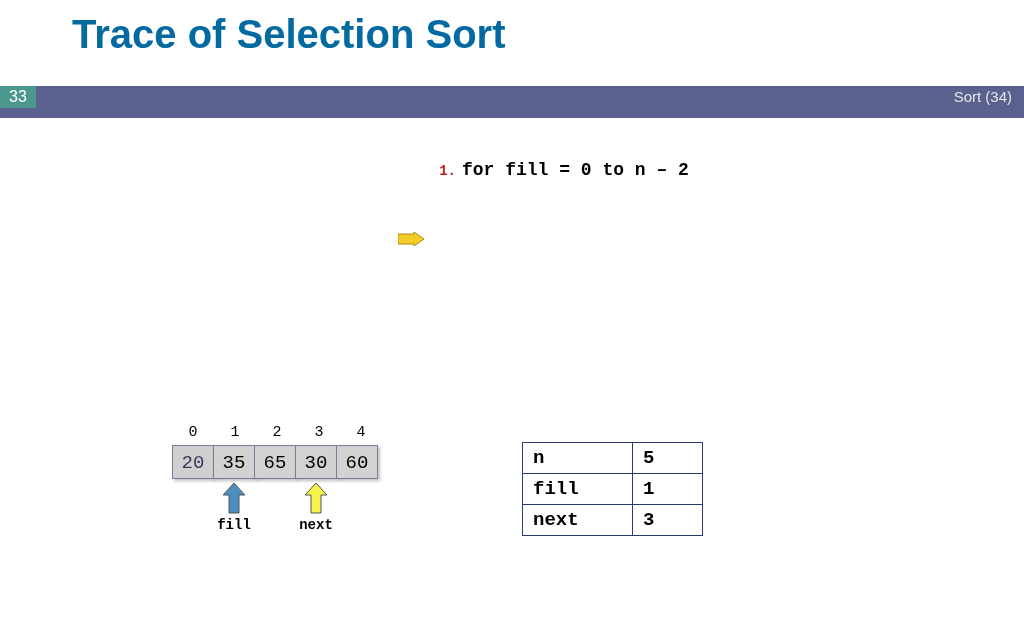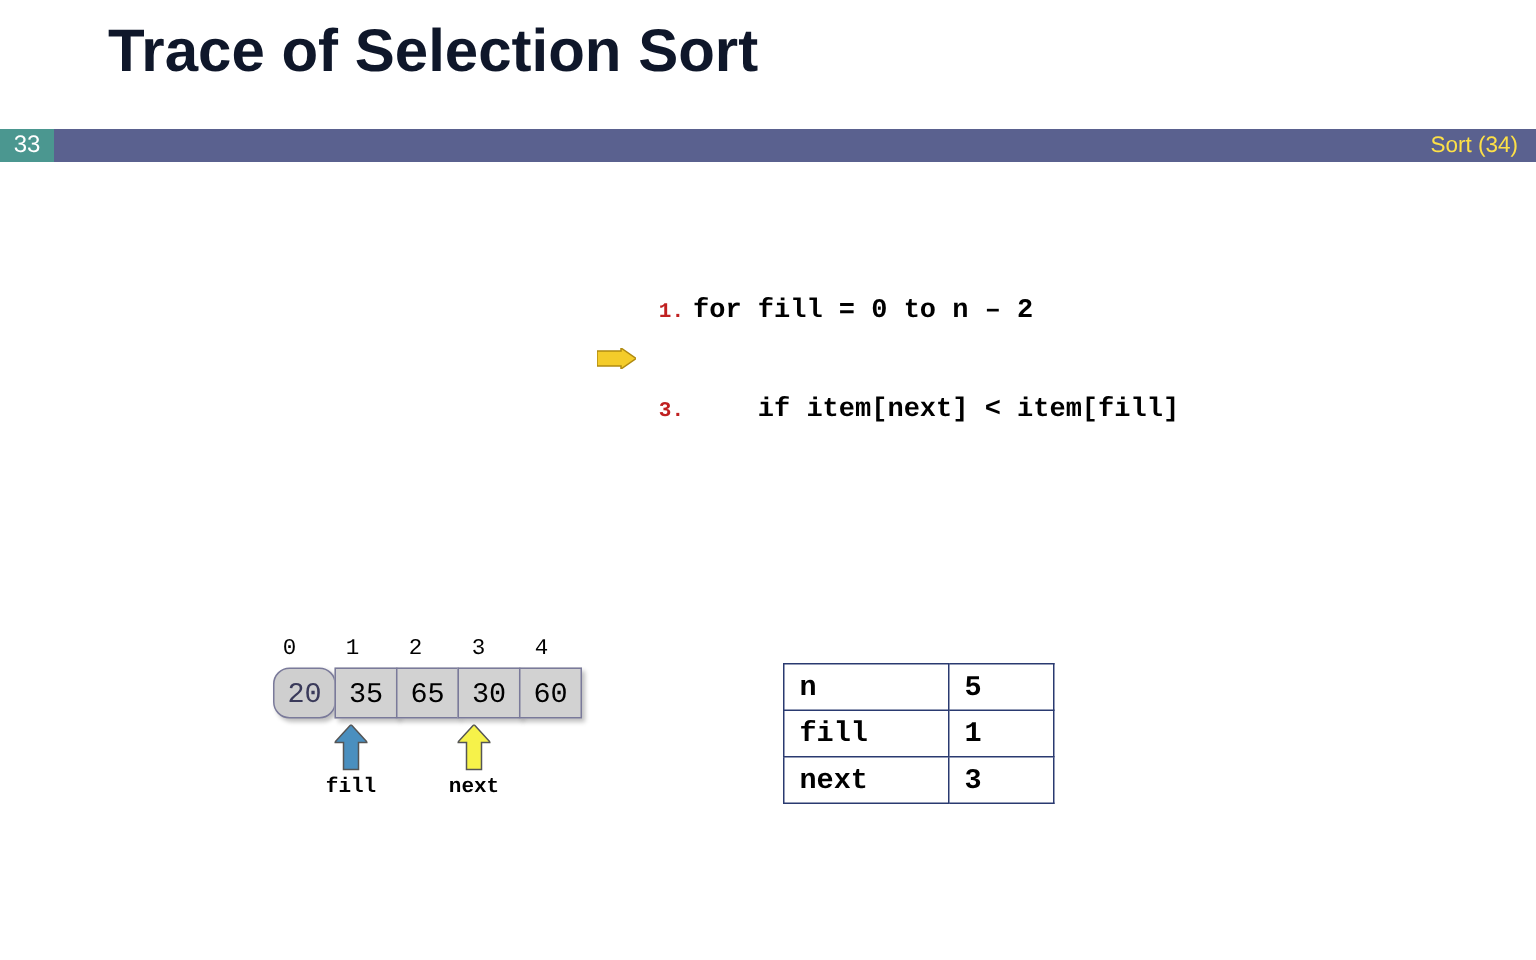--- a/index.html
+++ b/index.html
@@ -10,66 +10,65 @@
     font-family: Arial, Helvetica, sans-serif;
     position: relative;
     overflow: hidden;
   }
   .title {
     position: absolute;
     top: 12px;
     left: 72px;
     font-size: 40px;
     font-weight: bold;
-    color: #0f172a;
+    color: #0369a1;
   }
   .bar {
     position: absolute;
     top: 86px;
     left: 0;
     width: 1024px;
-    height: 22px;
+    height: 32px;
     background: #5a618f;
   }
   .bar-left {
     position: absolute;
     left: 0;
     top: 0;
     height: 22px;
     width: 36px;
     background: #4b9790;
     color: #fff;
     font-size: 16px;
     text-align: center;
     line-height: 22px;
   }
   .bar-right {
     position: absolute;
     right: 12px;
     top: 0;
     height: 22px;
-    color: #fde047;
+    color: #e5e5e5;
     font-size: 15px;
     line-height: 22px;
   }
   .code {
     position: absolute;
     top: 154px;
     left: 428px;
     font-family: "Courier New", monospace;
     font-size: 18px;
     font-weight: bold;
     color: #000;
   }
   .code-line {
     position: relative;
     height: 34px;
-    line-height: 42px;
+    line-height: 32px;
     white-space: pre;
-    margin-top: 32px;
   }
   .code-num {
     color: #c02020;
     font-size: 14px;
     display: inline-block;
     width: 28px;
     text-align: right;
     margin-right: 6px;
     vertical-align: baseline;
   }
@@ -105,21 +104,21 @@
     border: 1px solid #7a7a9a;
     background: #d2d2d2;
     font-family: "Courier New", monospace;
     font-size: 19px;
     color: #000000;
     text-align: center;
     line-height: 34px;
     margin-left: -1px;
     box-shadow: 2px 2px 3px rgba(0,0,0,0.25);
   }
-  .cell:first-child { margin-left: 10px; border-radius: 11px; }
+  .cell:first-child { margin-left: 0; }
   .cell.sorted { background: #cfcfcf; color: #3a3a5a; }
   .arrows {
     position: relative;
     height: 60px;
   }
   .arrow-wrap {
     position: absolute;
     width: 42px;
     text-align: center;
   }
@@ -158,21 +157,20 @@
 </div>
 
 <div class="pointer" style="top: 232px;">
   <svg width="26" height="14">
     <polygon points="0,2 16,2 16,0 26,7 16,14 16,12 0,12" fill="#f4cc2a" stroke="#b08a10" stroke-width="1"></polygon>
   </svg>
 </div>
 
 <div class="code" id="code-block">
     <div class="code-line"><span class="code-num">1.</span><span>for fill = 0 to n – 2</span></div>
-    <div class="code-line"><span class="code-num">3.</span><span>    if item[next] &lt; item[fill]</span></div>
   </div>
 
 <div class="array-block">
   <div class="idx-row" id="idx-row">
       <div class="idx">0</div>
       <div class="idx">1</div>
       <div class="idx">2</div>
       <div class="idx">3</div>
       <div class="idx">4</div>
     </div>

